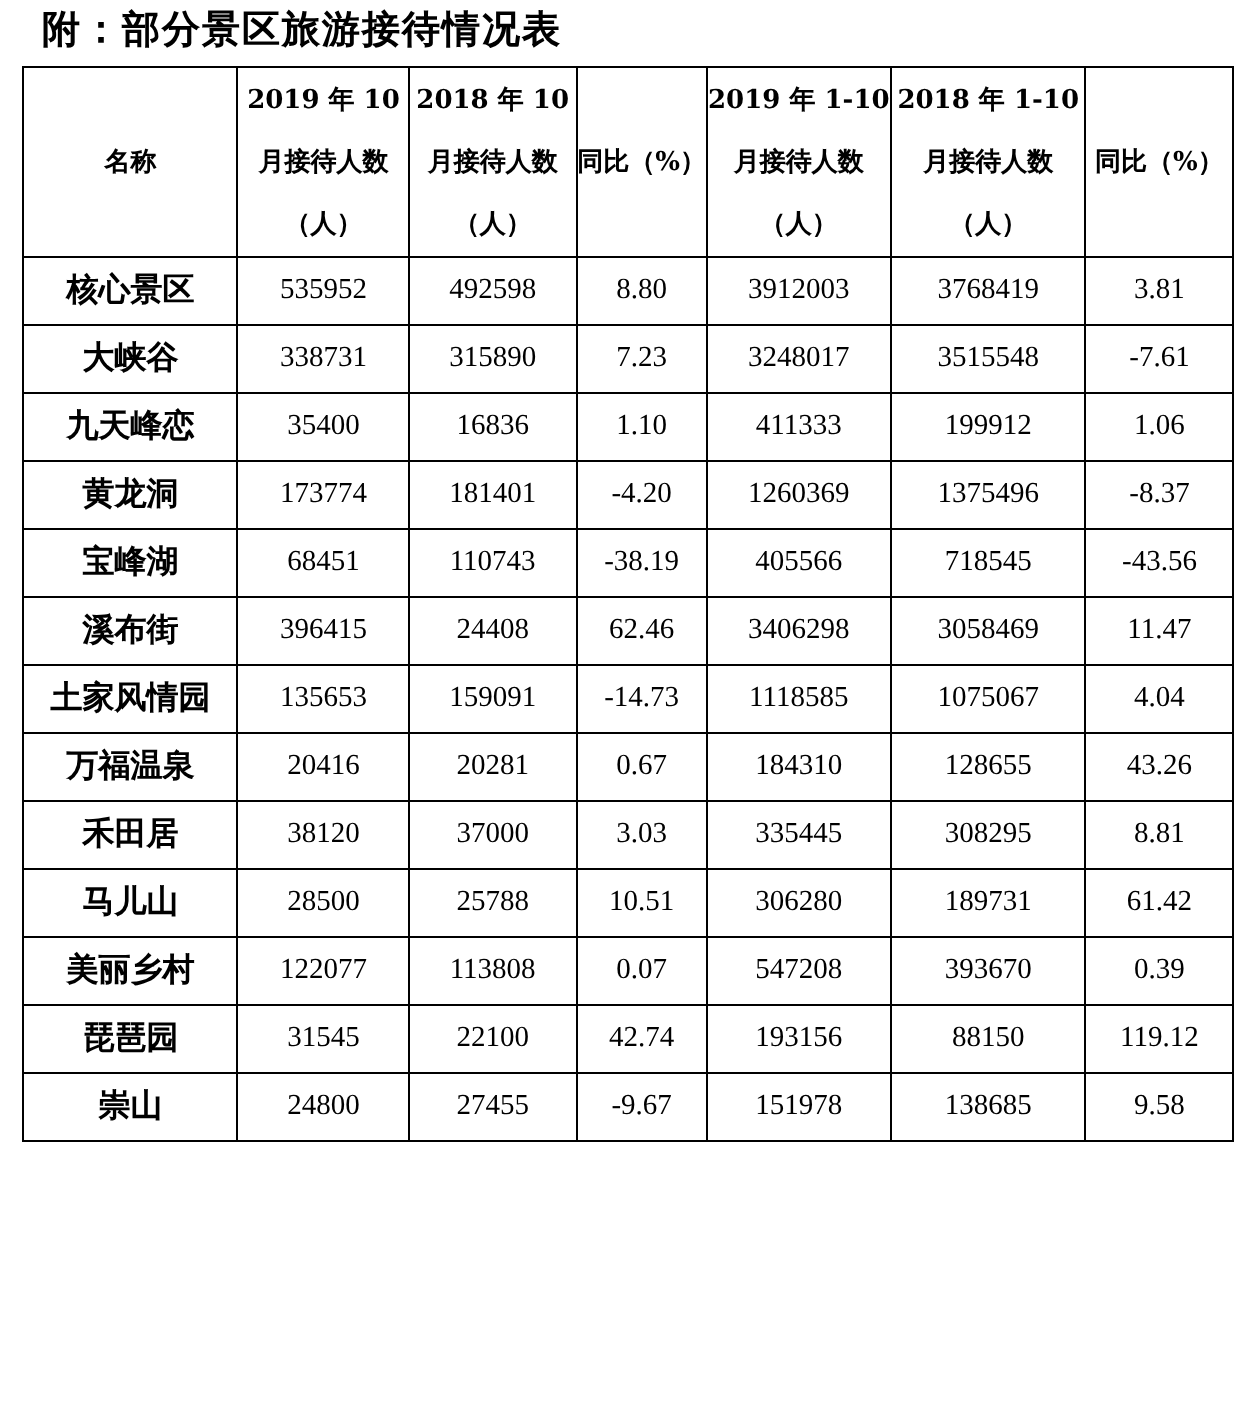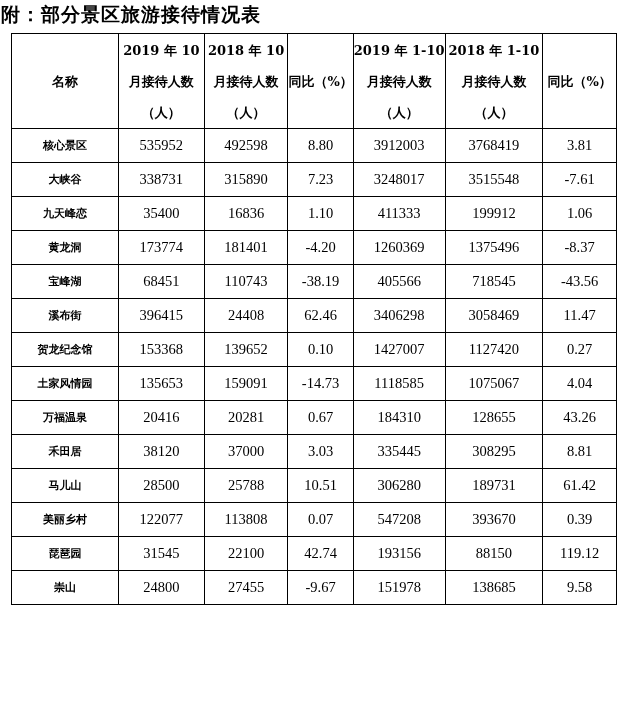--- a/index.html
+++ b/index.html
@@ -1,23 +1,23 @@
 <!DOCTYPE html>
 <html><head>
 <meta charset="utf-8">
 <style>
   html, body { margin: 0; padding: 0; background: #ffffff; }
   body { width: 617px; height: 709px; overflow: hidden; position: relative; font-family: "DejaVu Serif", "Liberation Serif", serif; color: #000; }
-  .title { position: absolute; left: 1px; top: 2px; font-size: 19px; font-weight: bold; letter-spacing: 1px; white-space: nowrap; }
+  .title { position: absolute; left: 21px; top: 2px; font-size: 19px; font-weight: bold; letter-spacing: 1px; white-space: nowrap; }
   table { position: absolute; left: 11px; top: 33px; border-collapse: collapse; table-layout: fixed; }
   td, th { border: 1.5px solid #000; text-align: center; vertical-align: middle; padding: 0; overflow: hidden; white-space: nowrap; }
   th { font-weight: bold; font-size: 13px; line-height: 31px; height: 94px; }
   th .l { display: block; }
   td { height: 33px; font-size: 13.5px; }
-  td.name { font-weight: bold; font-size: 11px; }
+  td.name { font-weight: bold; font-size: 16px; }
   td.num { font-family: "Liberation Serif", "DejaVu Serif", serif; font-size: 14.5px; }
 </style>
 </head>
 <body>
 
 <div class="title">附：部分景区旅游接待情况表</div>
 
 <table>
   <colgroup>
     <col style="width:109px">
@@ -104,29 +104,20 @@
       <tr>
         <td class="name">溪布街</td>
         <td class="num">396415</td>
         <td class="num">24408</td>
         <td class="num">62.46</td>
         <td class="num">3406298</td>
         <td class="num">3058469</td>
         <td class="num">11.47</td>
       </tr>
       <tr>
-        <td class="name">贺龙纪念馆</td>
-        <td class="num">153368</td>
-        <td class="num">139652</td>
-        <td class="num">0.10</td>
-        <td class="num">1427007</td>
-        <td class="num">1127420</td>
-        <td class="num">0.27</td>
-      </tr>
-      <tr>
         <td class="name">土家风情园</td>
         <td class="num">135653</td>
         <td class="num">159091</td>
         <td class="num">-14.73</td>
         <td class="num">1118585</td>
         <td class="num">1075067</td>
         <td class="num">4.04</td>
       </tr>
       <tr>
         <td class="name">万福温泉</td>

